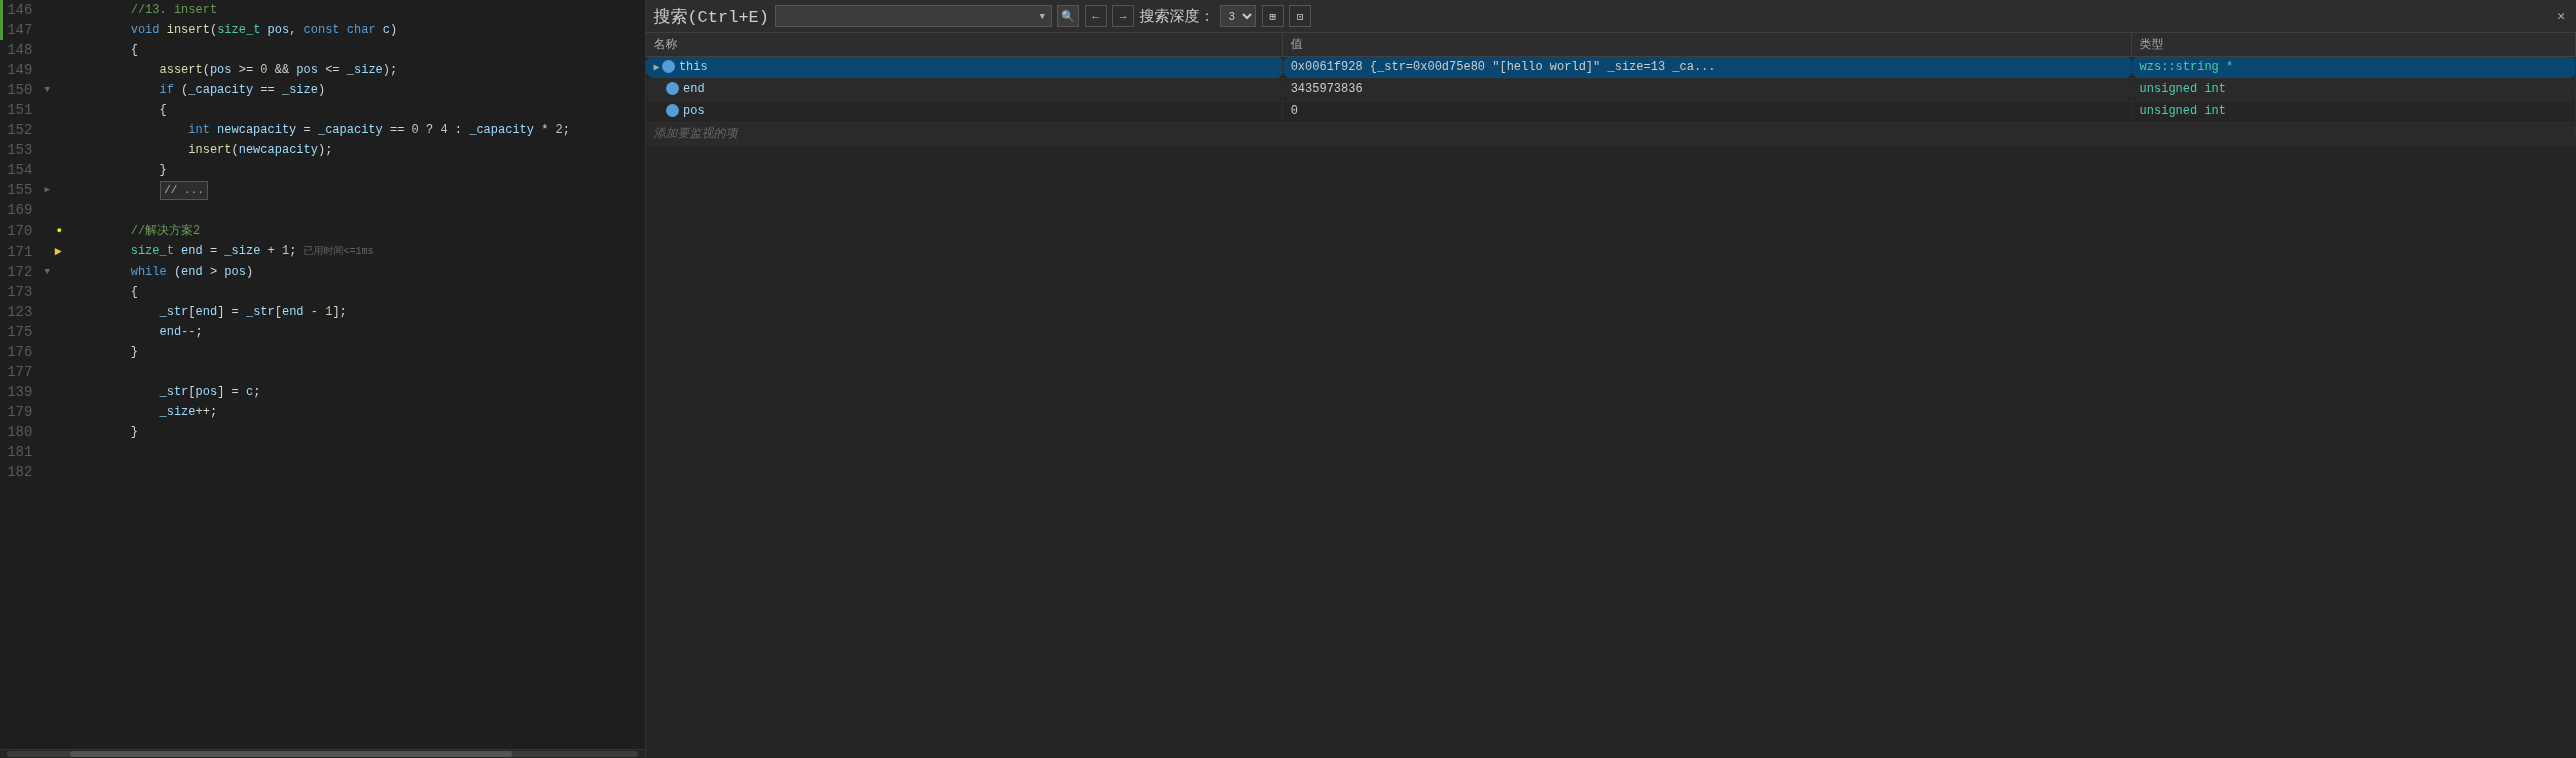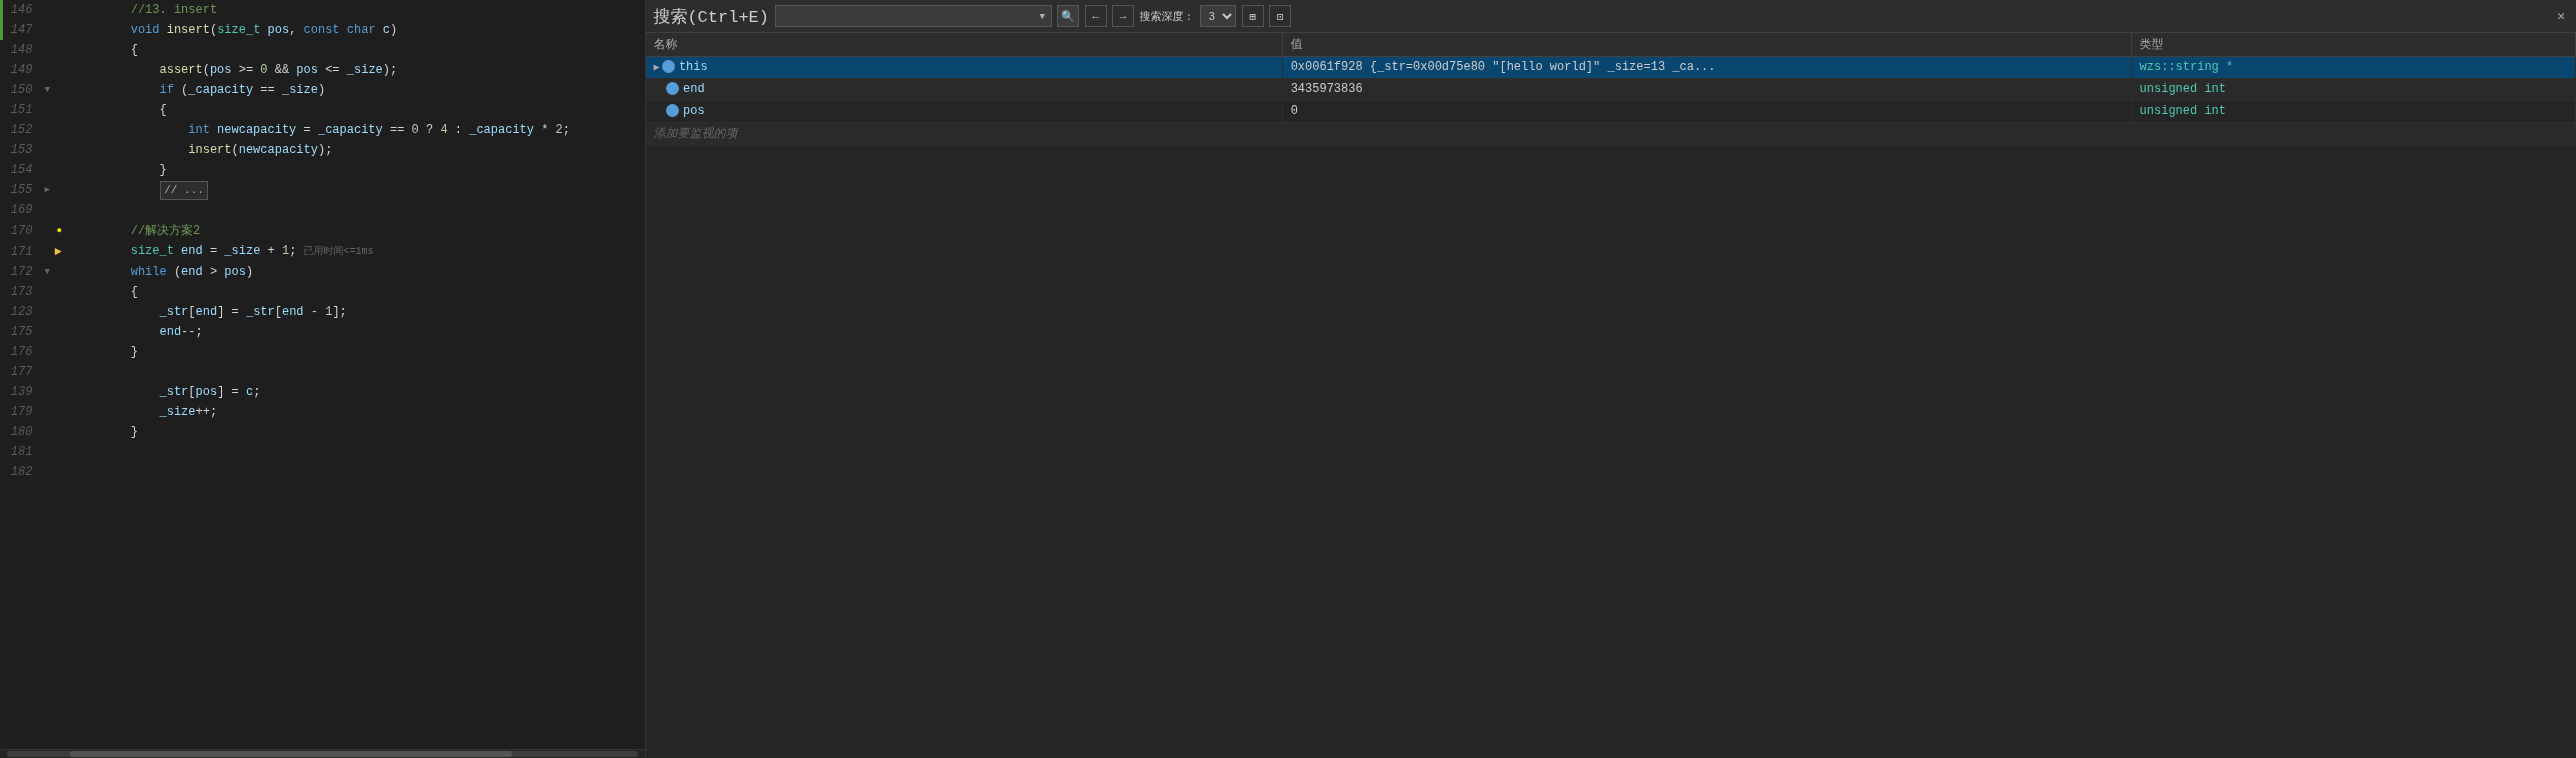--- a/index.html
+++ b/index.html
@@ -40,24 +40,23 @@
       height: 20px;
       line-height: 20px;
     }
 
     .line-num {
       width: 37px;
       text-align: right;
       padding-right: 7.4px;
       color: #5a5a5a;
       user-select: none;
-      font-size: 12px;
+      font-size: 14px;
       border-right: none;
       vertical-align: middle;
-      font-style: italic;
     }
 
     .fold-indicator {
       width: 14.8px;
       min-width: 14.8px;
       text-align: center;
       color: #666;
       vertical-align: middle;
       font-size: 9.2px;
     }
@@ -187,21 +186,21 @@
       color: #ccc;
       display: flex;
       align-items: center;
       justify-content: center;
       cursor: pointer;
       font-size: 11px;
     }
 
     .depth-label {
       color: #ccc;
-      font-size: 11px;
+      font-size: 15px;
       white-space: nowrap;
     }
 
     .depth-select {
       background: #3c3c3c;
       border: 0.9px solid #555;
       color: #ccc;
       height: 22px;
       font-size: 11px;
       padding: 0 3.7px;
@@ -243,20 +242,21 @@
       font-size: 12px;
     }
 
     .watch-table td {
       padding: 2.8px 7.4px;
       height: 22px;
       border-bottom: 0.9px solid #2e2e2e;
       border-right: 0.9px solid #2e2e2e;
       font-size: 12px;
       vertical-align: middle;
+      border-radius: 8px;
     }
 
     .watch-table tr:nth-child(even) {
       background: #2a2a2a;
     }
 
     .watch-table tr.selected-row {
       background: #094771;
     }
 

